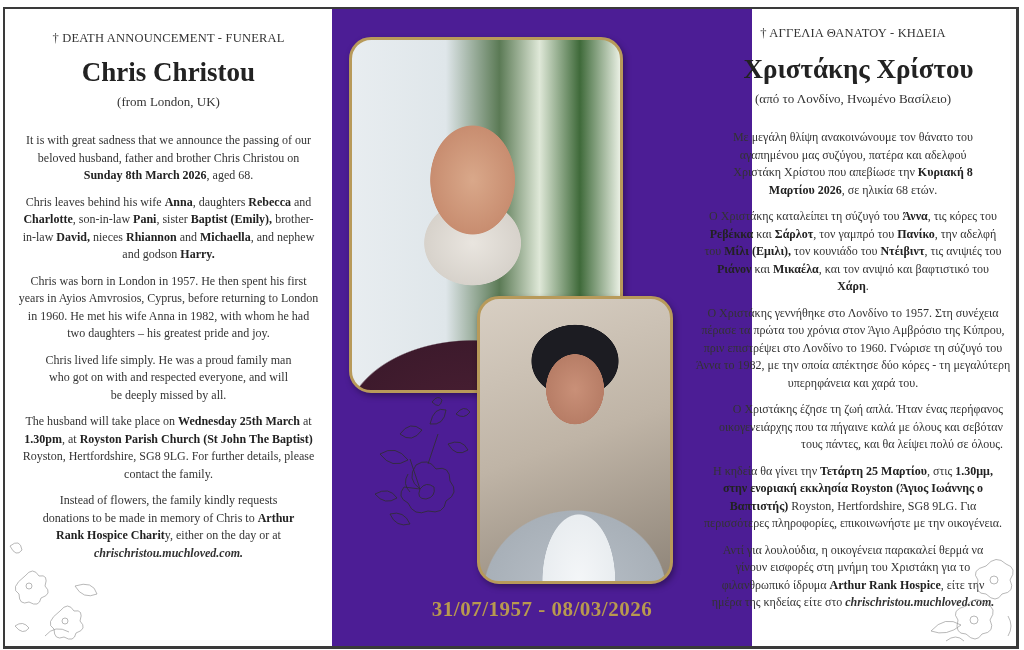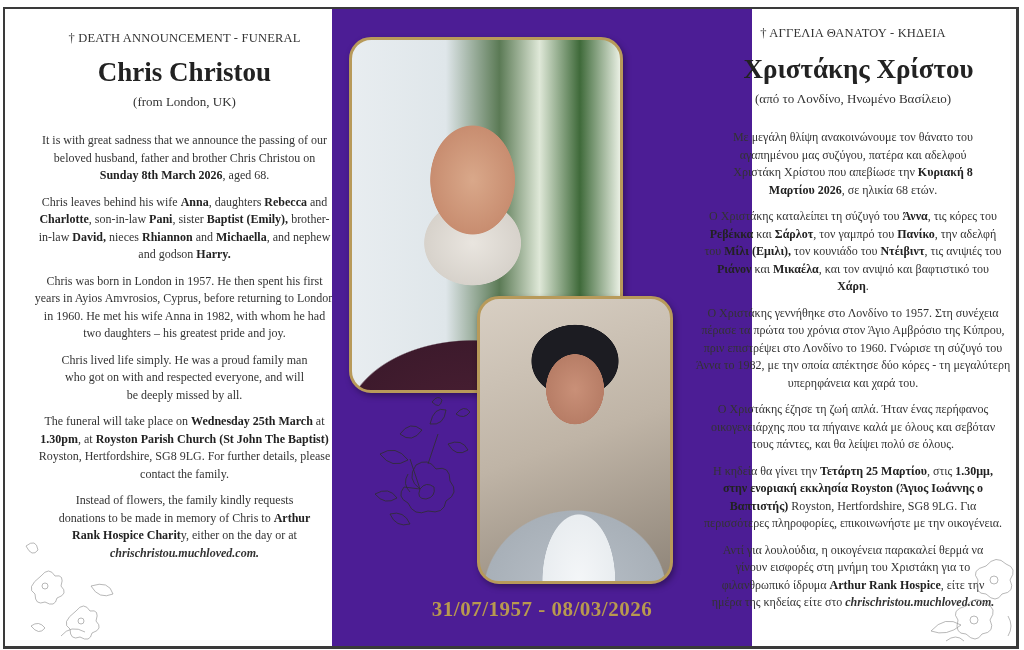--- a/index.html
+++ b/index.html
@@ -1,21 +1,21 @@
 <!DOCTYPE html>
 <html><head>
 <meta charset="utf-8">
 <style>
   html, body { margin:0; padding:0; background:#ffffff; }
   body { width:1024px; height:650px; position:relative; overflow:hidden;
          font-family:"Liberation Serif", "DejaVu Serif", serif; color:#2a2a2a; }
   .frame { position:absolute; left:3px; top:7px; width:1011px; height:637px;
            border:2px solid #3a3a3a; border-right-width:3px; border-bottom-width:3px; background:#fff; overflow:hidden; }
   .col { position:absolute; top:0; bottom:0; text-align:center; }
-  .col-left { left:16px; width:327px;border-radius:31px; }
+  .col-left { left:0; width:327px;border-radius:31px; }
   .col-center { left:327px; width:420px; background:#4c1d95; }
   .col-right { left:685px; right:0; }
   .kicker { font-size:12.5px; letter-spacing:0.2px; color:#333; margin-top:22px; }
   .name { font-size:27px; font-weight:bold; color:#222; margin-top:10px; line-height:32px; }
   .origin { font-size:13px; color:#333; margin-top:6px; }
   .para { font-size:12px; line-height:17.5px; color:#333; margin:0 auto; }
   .para b { color:#222; }
   .left-body { margin-top:22px; }
   .left-body .para { width:300px; margin-bottom:9px; }
   .right-body { margin-top:22px; }
@@ -68,21 +68,21 @@
 
     <div class="left-body">
       <p class="para" style="width:296px;"><span>It is with great sadness that we announce the passing of our beloved husband, father and brother Chris Christou on </span><b>Sunday 8th March 2026</b><span>, aged 68.</span></p>
 
       <p class="para"><span>Chris leaves behind his wife </span><b>Anna</b><span>, daughters </span><b>Rebecca</b><span> and </span><b>Charlotte</b><span>, son-in-law </span><b>Pani</b><span>, sister </span><b>Baptist (Emily),</b><span> brother-in-law </span><b>David,</b><span> nieces </span><b>Rhiannon</b><span> and </span><b>Michaella</b><span>, and nephew and godson </span><b>Harry.</b></p>
 
       <p class="para">Chris was born in London in 1957. He then spent his first years in Ayios Amvrosios, Cyprus, before returning to London in 1960. He met his wife Anna in 1982, with whom he had two daughters – his greatest pride and joy.</p>
 
       <p class="para" style="width:250px;">Chris lived life simply. He was a proud family man who got on with and respected everyone, and will be deeply missed by all.</p>
 
-      <p class="para"><span>The funeral will take place on </span><b>Wednesday 25th March</b><span> at </span><b>1.30pm</b><span>, at </span><b>Royston Parish Church (St John The Baptist)</b><span> Royston, Hertfordshire, SG8 9LG. For further details, please contact the family.</span></p>
+      <p class="para"><span>The husband will take place on </span><b>Wednesday 25th March</b><span> at </span><b>1.30pm</b><span>, at </span><b>Royston Parish Church (St John The Baptist)</b><span> Royston, Hertfordshire, SG8 9LG. For further details, please contact the family.</span></p>
 
       <p class="para" style="width:260px;"><span>Instead of flowers, the family kindly requests donations to be made in memory of Chris to </span><b>Arthur Rank Hospice Charit</b><span>y, either on the day or at </span><span class="site">chrischristou.muchloved.com.</span></p>
     </div>
   </div>
 
   <div class="col col-center">
     <div class="photo photo-old" title="Recent portrait of Chris Christou"></div>
 
     <svg class="floral" style="left:28px;top:385px;" width="120" height="150" viewBox="0 0 120 150">
       <g fill="none" stroke="#2e2e2e" stroke-width="0.8">
@@ -124,21 +124,21 @@
     <div class="name" style="margin-top:12px;padding-left:11px;">Χριστάκης Χρίστου</div>
     <div class="origin">(από το Λονδίνο, Ηνωμένο Βασίλειο)</div>
 
     <div class="right-body">
       <p class="para" style="width:270px;"><span>Με μεγάλη θλίψη ανακοινώνουμε τον θάνατο του αγαπημένου μας συζύγου, πατέρα και αδελφού Χριστάκη Χρίστου που απεβίωσε την </span><b>Κυριακή 8 Μαρτίου 2026</b><span>, σε ηλικία 68 ετών.</span></p>
 
       <p class="para" style="width:300px;"><span>Ο Χριστάκης καταλείπει τη σύζυγό του </span><b>Άννα</b><span>, τις κόρες του </span><b>Ρεβέκκα</b><span> και </span><b>Σάρλοτ</b><span>, τον γαμπρό του </span><b>Πανίκο</b><span>, την αδελφή του </span><b>Μίλι (Εμιλι),</b><span> τον κουνιάδο του </span><b>Ντέιβιντ</b><span>, τις ανιψιές του </span><b>Ριάνον</b><span> και </span><b>Μικαέλα</b><span>, και τον ανιψιό και βαφτιστικό του </span><b>Χάρη</b><span>.</span></p>
 
       <p class="para">Ο Χριστάκης γεννήθηκε στο Λονδίνο το 1957. Στη συνέχεια πέρασε τα πρώτα του χρόνια στον Άγιο Αμβρόσιο της Κύπρου, πριν επιστρέψει στο Λονδίνο το 1960. Γνώρισε τη σύζυγό του Άννα το 1982, με την οποία απέκτησε δύο κόρες - τη μεγαλύτερη υπερηφάνεια και χαρά του.</p>
 
-      <p class="para" style="width:300px;">Ο Χριστάκης έζησε τη ζωή απλά. Ήταν ένας περήφανος οικογενειάρχης που τα πήγαινε καλά με όλους και σεβόταν τους πάντες, και θα λείψει πολύ σε όλους.</p>
+      <p class="para" style="width:300px;text-align:right;">Ο Χριστάκης έζησε τη ζωή απλά. Ήταν ένας περήφανος οικογενειάρχης που τα πήγαινε καλά με όλους και σεβόταν τους πάντες, και θα λείψει πολύ σε όλους.</p>
 
       <p class="para" style="width:300px;"><span>Η κηδεία θα γίνει την </span><b>Τετάρτη 25 Μαρτίου</b><span>, στις </span><b>1.30μμ,</b><span> </span><b>στην ενοριακή εκκλησία Royston (Άγιος Ιωάννης ο Βαπτιστής)</b><span> Royston, Hertfordshire, SG8 9LG. Για περισσότερες πληροφορίες, επικοινωνήστε με την οικογένεια.</span></p>
 
       <p class="para" style="width:290px;"><span>Αντί για λουλούδια, η οικογένεια παρακαλεί θερμά να γίνουν εισφορές στη μνήμη του Χριστάκη για το φιλανθρωπικό ίδρυμα </span><b>Arthur Rank Hospice</b><span>, είτε την ημέρα της κηδείας είτε στο </span><span class="site">chrischristou.muchloved.com.</span></p>
     </div>
   </div>
 
 </div>
 
 </body></html>

